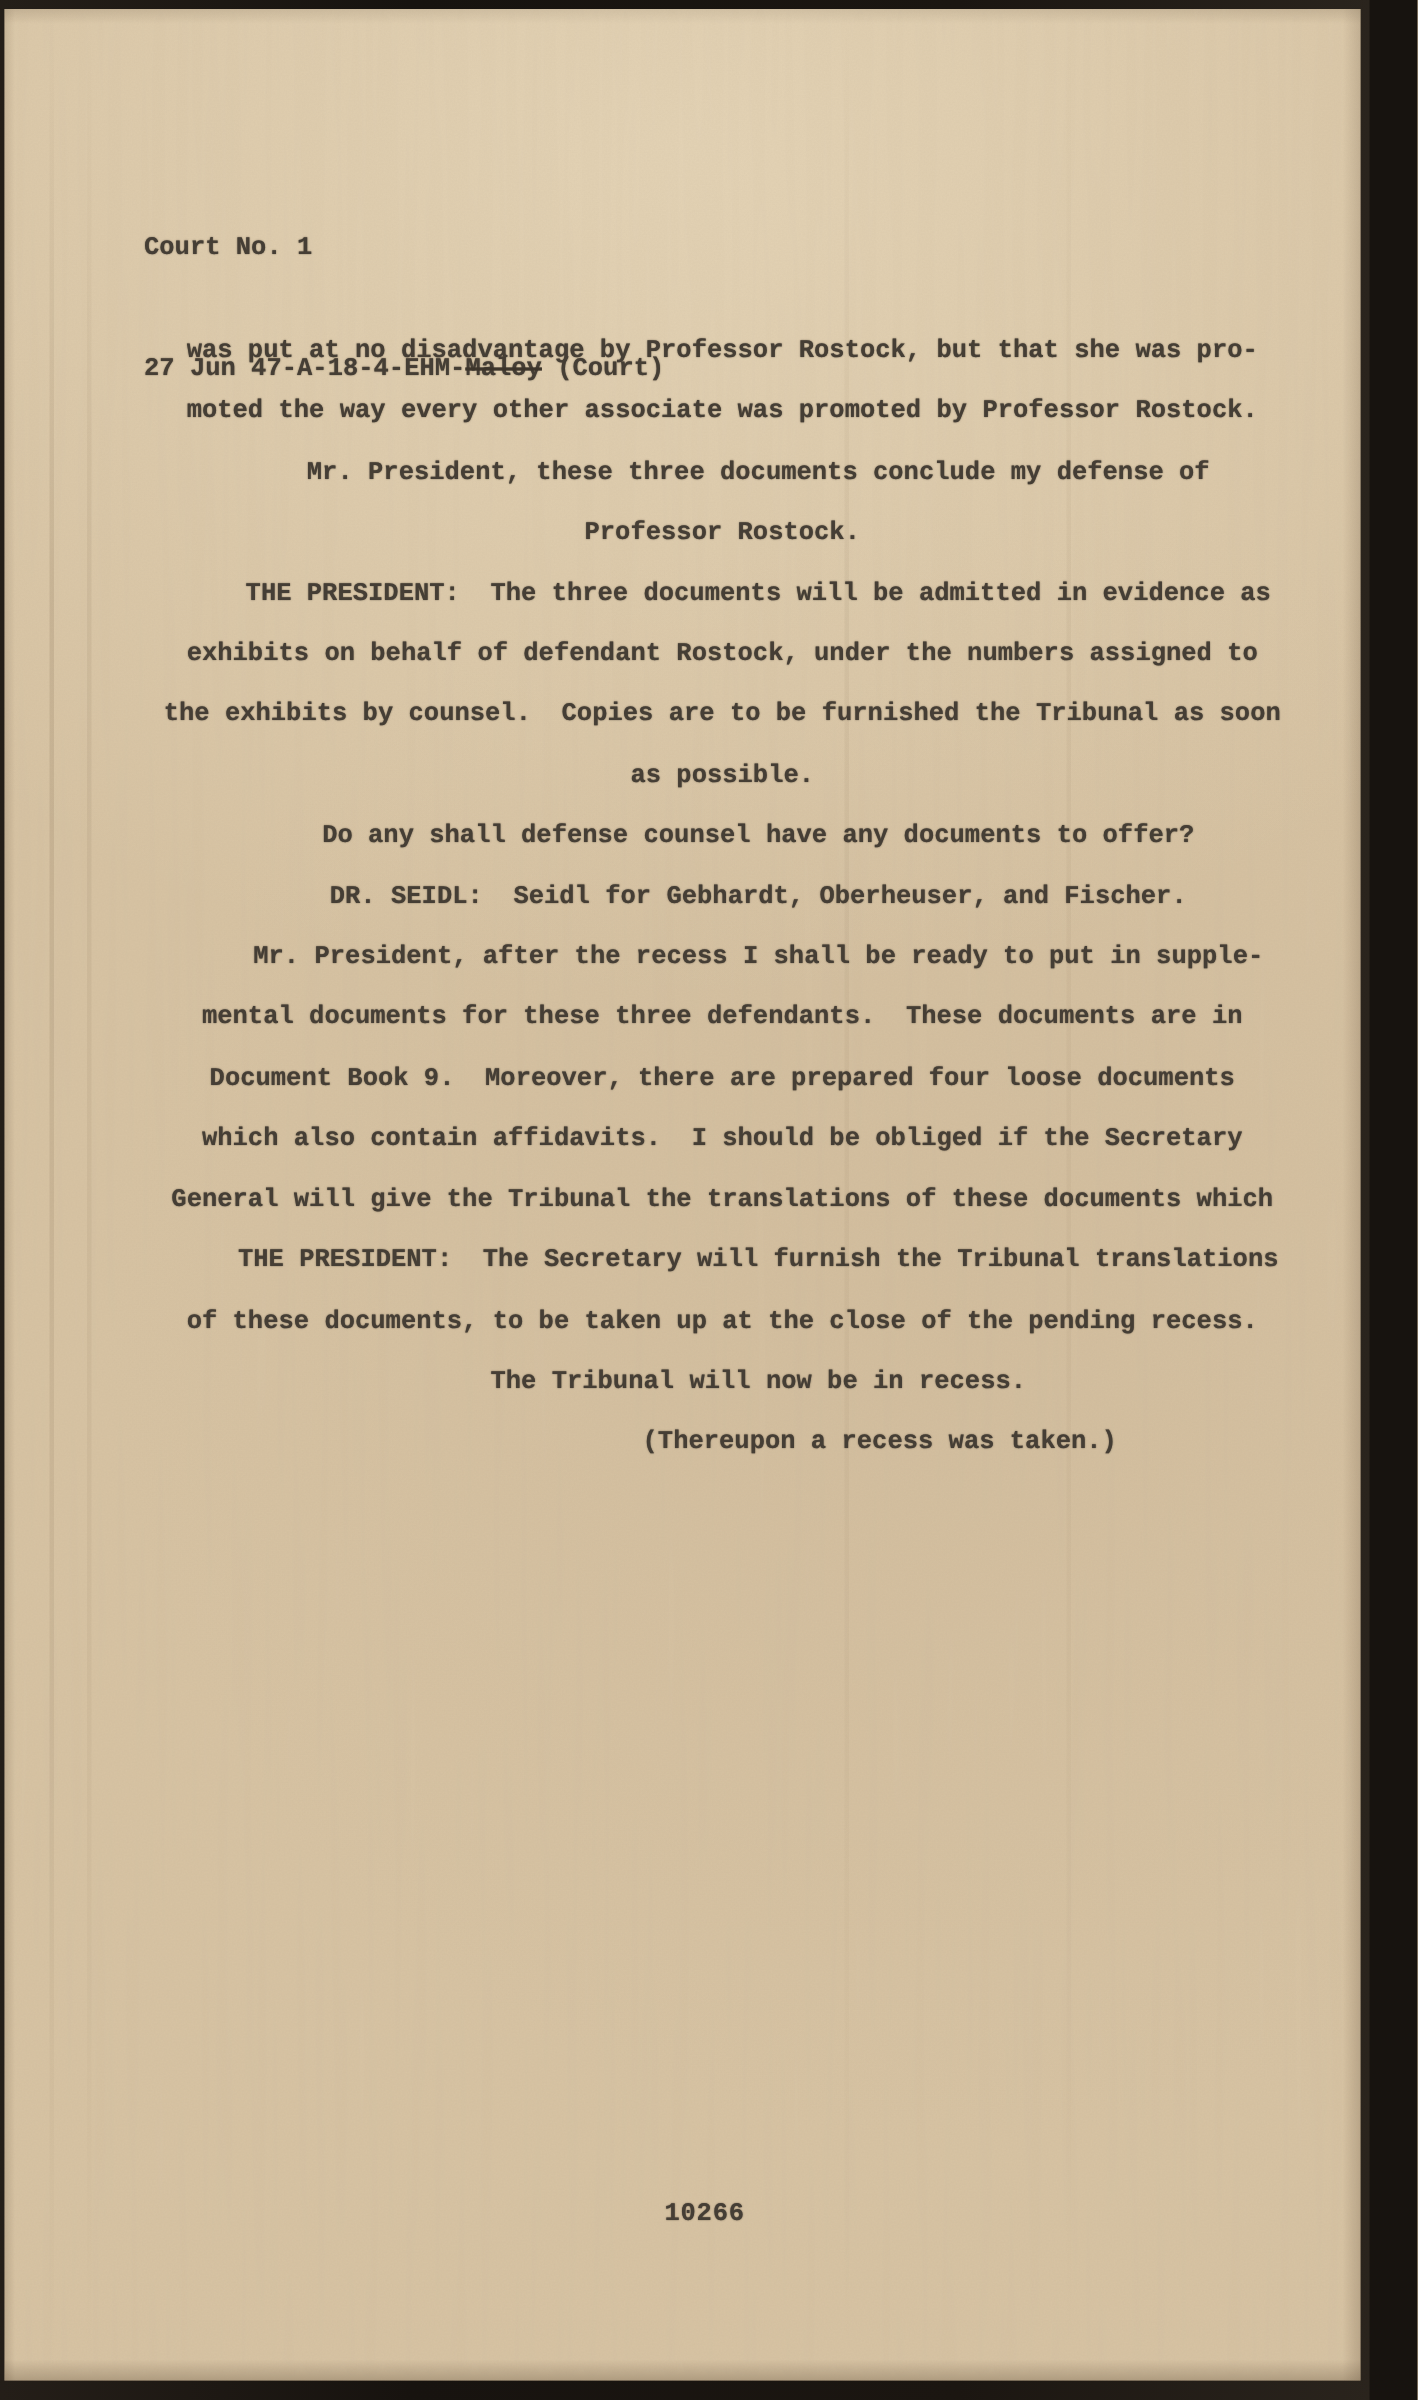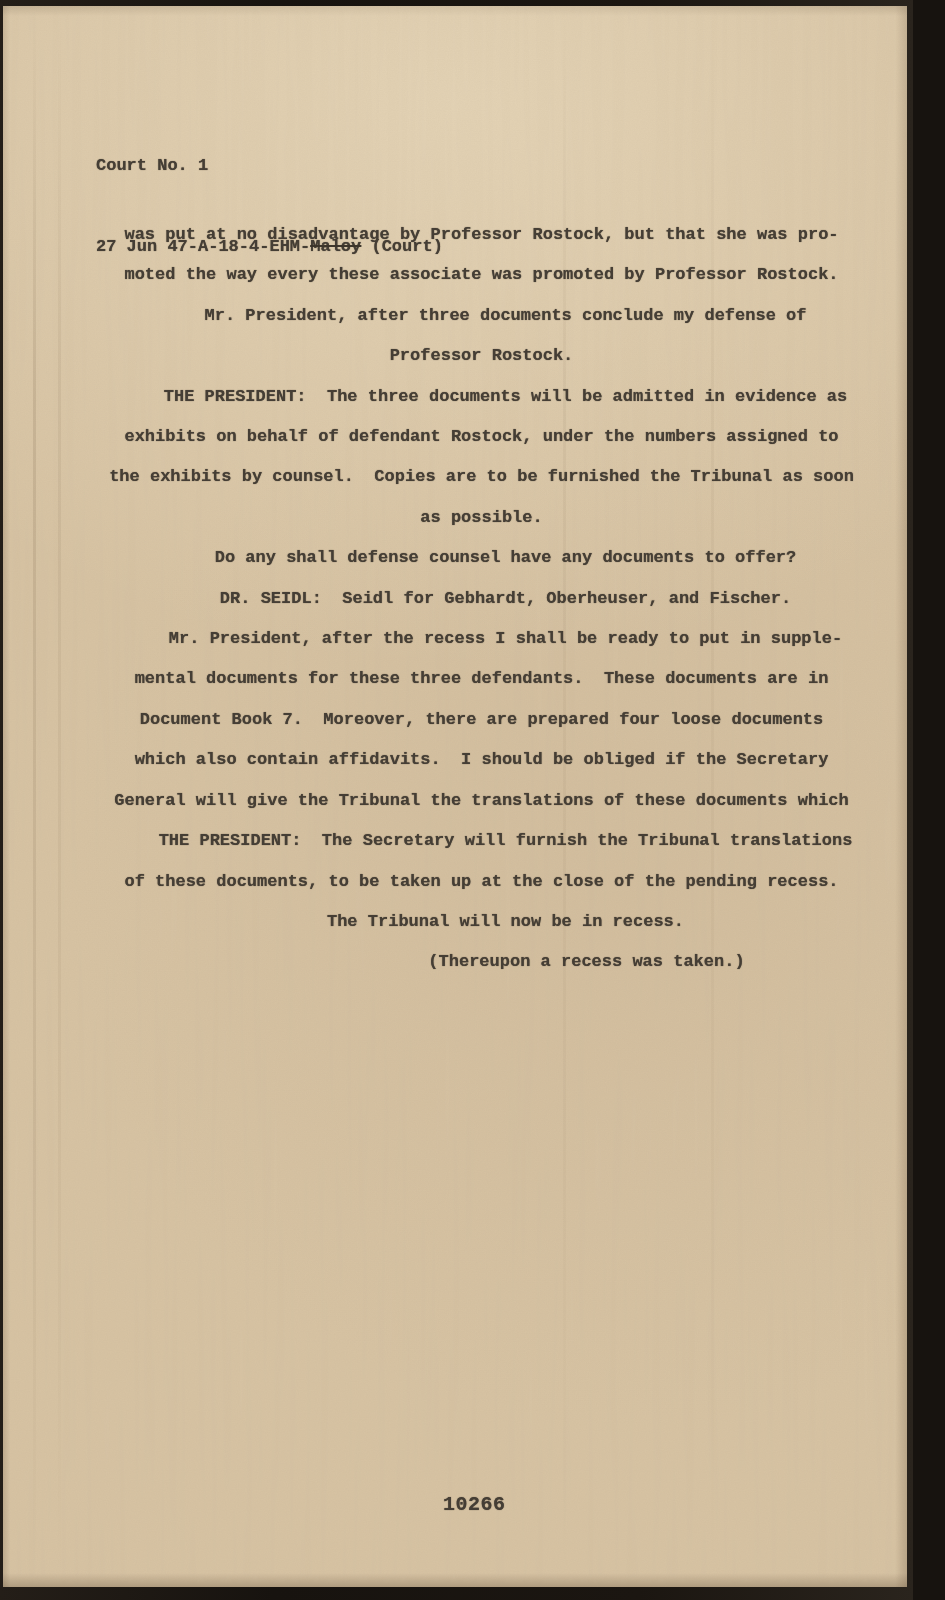--- a/index.html
+++ b/index.html
@@ -41,21 +41,21 @@
   .struck { text-decoration: line-through; text-decoration-thickness: 2px; text-decoration-color: rgba(60,52,42,0.9); }
   .transcript {
     position: absolute; left: 93px; top: 209px; right: 40px;
     font-size: 17px; line-height: 40.4px; text-align: center;
   }
   .line { white-space: pre; }
   .i1 { padding-left: 48px; }
   .i2 { padding-left: 210px; }
   .pagenum {
     position: absolute; left: 440px; top: 1461px;
-    font-size: 20px; letter-spacing: 0.5px; margin-top: 26px;
+    font-size: 17px; letter-spacing: 0.5px;
   }
 </style>
 </head>
 <body>
 
 <div class="scan">
   <div class="paper">
 
     <svg class="noise" width="936" height="1581" xmlns="http://www.w3.org/2000/svg">
       <defs>
@@ -77,32 +77,32 @@
     <div class="crease" style="left:560px; opacity:0.45;"></div>
     <div class="crease" style="left:708px; opacity:0.4;"></div>
 
     <div class="header ink">
       <div>Court No. 1</div>
       <div><span>27 Jun 47-A-18-4-EHM-</span><span class="struck">Maloy</span><span> (Court)</span></div>
     </div>
 
     <div class="transcript ink">
         <div class="line i0">was put at no disadvantage by Professor Rostock, but that she was pro-</div>
-        <div class="line i0">moted the way every these associate was promoted by Professor Rostock.</div>
-        <div class="line i1">Mr. President, after three documents conclude my defense of</div>
+        <div class="line i0">moted the way every other associate was promoted by Professor Rostock.</div>
+        <div class="line i1">Mr. President, these three documents conclude my defense of</div>
         <div class="line i0">Professor Rostock.</div>
         <div class="line i1">THE PRESIDENT:  The three documents will be admitted in evidence as</div>
         <div class="line i0">exhibits on behalf of defendant Rostock, under the numbers assigned to</div>
         <div class="line i0">the exhibits by counsel.  Copies are to be furnished the Tribunal as soon</div>
         <div class="line i0">as possible.</div>
         <div class="line i1">Do any shall defense counsel have any documents to offer?</div>
         <div class="line i1">DR. SEIDL:  Seidl for Gebhardt, Oberheuser, and Fischer.</div>
         <div class="line i1">Mr. President, after the recess I shall be ready to put in supple-</div>
         <div class="line i0">mental documents for these three defendants.  These documents are in</div>
-        <div class="line i0">Document Book 7.  Moreover, there are prepared four loose documents</div>
+        <div class="line i0">Document Book 9.  Moreover, there are prepared four loose documents</div>
         <div class="line i0">which also contain affidavits.  I should be obliged if the Secretary</div>
         <div class="line i0">General will give the Tribunal the translations of these documents which</div>
         <div class="line i1">THE PRESIDENT:  The Secretary will furnish the Tribunal translations</div>
         <div class="line i0">of these documents, to be taken up at the close of the pending recess.</div>
         <div class="line i1">The Tribunal will now be in recess.</div>
         <div class="line i2">(Thereupon a recess was taken.)</div>
       </div>
 
     <div class="pagenum ink">10266</div>
 

